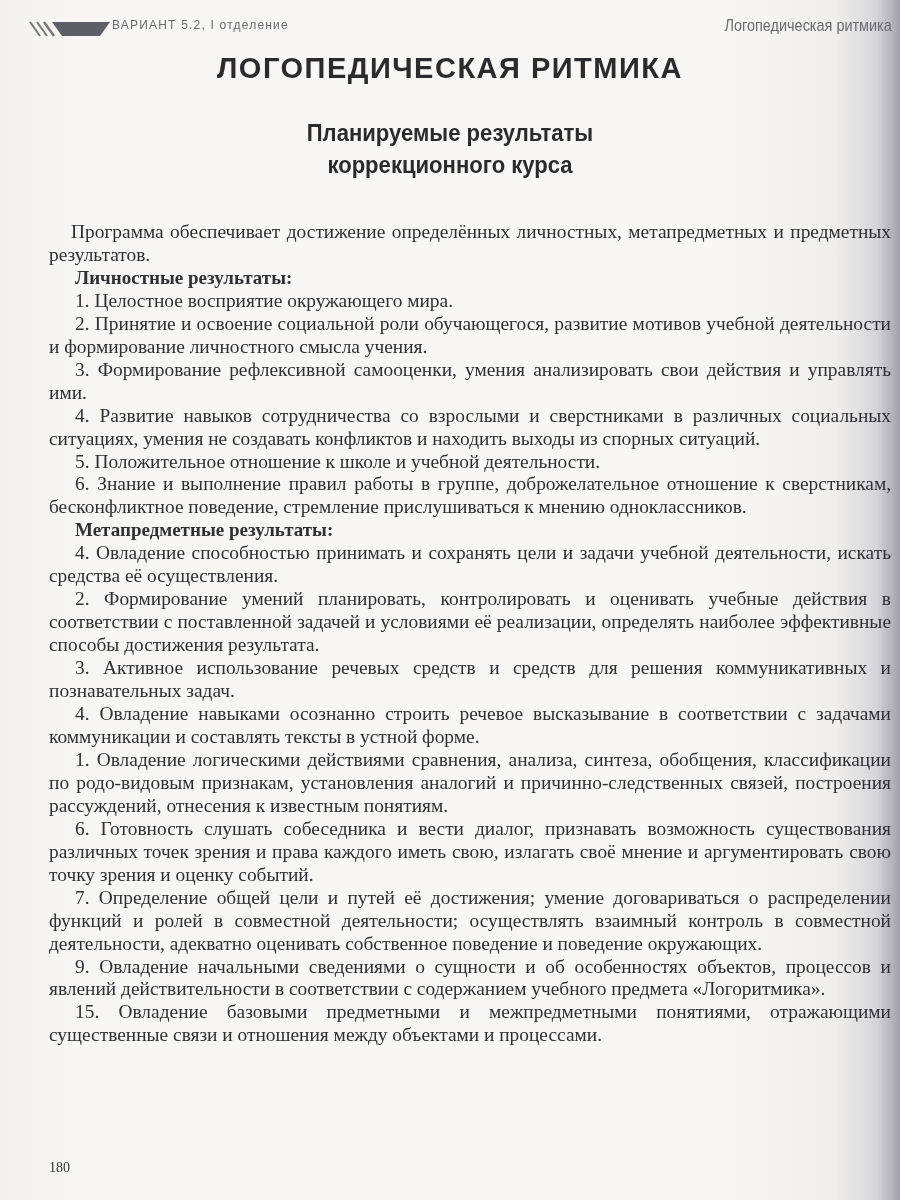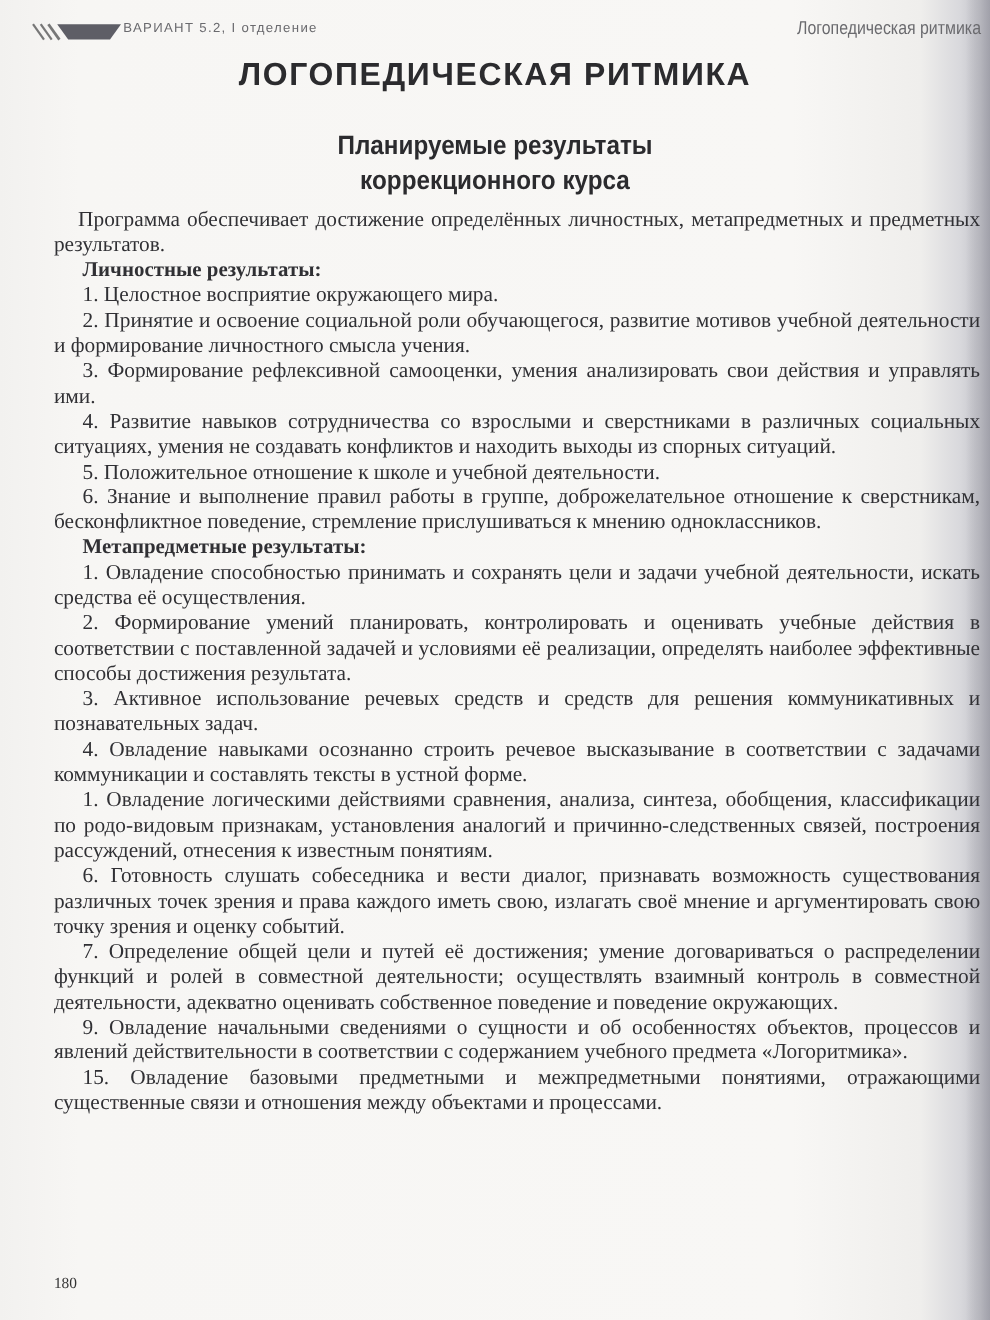--- a/index.html
+++ b/index.html
@@ -42,21 +42,21 @@
       font-family: "Liberation Sans", sans-serif; font-weight: bold;
       font-size: 24px; line-height: 32px; color: #2b2b2e;
       transform: scaleX(0.92); transform-origin: center;
     }
     .body-text {
       position: absolute; top: 189px; left: 49px; width: 842px;
       font-size: 19.4px; line-height: 22.95px; color: #303034;
       text-align: justify;
     }
     .body-text p { margin: 0; text-indent: 26px; text-align: justify; text-align-last: left; }
-    .body-text p.lead { text-indent: 22px; }
+    .body-text p.lead { text-indent: 22px; margin-top: 32px; }
     .body-text h3 {
       margin: 0; padding-left: 26px; font-size: 19px; font-weight: bold; line-height: 22.95px;
     }
     .folio {
       position: absolute; left: 49px; top: 1160px; font-size: 14px; color: #333;
     }
   </style>
 </head>
 <body>
 
@@ -86,21 +86,21 @@
 
     <h3>Личностные результаты:</h3>
     <p>1. Целостное восприятие окружающего мира.</p>
     <p>2. Принятие и освоение социальной роли обучающегося, развитие мотивов учебной деятельности и формирование личностного смысла учения.</p>
     <p>3. Формирование рефлексивной самооценки, умения анализировать свои действия и управлять ими.</p>
     <p>4. Развитие навыков сотрудничества со взрослыми и сверстниками в различных социальных ситуациях, умения не создавать конфликтов и находить выходы из спорных ситуаций.</p>
     <p>5. Положительное отношение к школе и учебной деятельности.</p>
     <p>6. Знание и выполнение правил работы в группе, доброжелательное отношение к сверстникам, бесконфликтное поведение, стремление прислушиваться к мнению одноклассников.</p>
 
     <h3>Метапредметные результаты:</h3>
-    <p>1. Овладение способностью принимать и сохранять цели и задачи учебной деятельности, искать средства её осуществления.</p>
+    <p>4. Овладение способностью принимать и сохранять цели и задачи учебной деятельности, искать средства её осуществления.</p>
     <p>2. Формирование умений планировать, контролировать и оценивать учебные действия в соответствии с поставленной задачей и условиями её реализации, определять наиболее эффективные способы достижения результата.</p>
     <p>3. Активное использование речевых средств и средств для решения коммуникативных и познавательных задач.</p>
     <p>4. Овладение навыками осознанно строить речевое высказывание в соответствии с задачами коммуникации и составлять тексты в устной форме.</p>
     <p>1. Овладение логическими действиями сравнения, анализа, синтеза, обобщения, классификации по родо-видовым признакам, установления аналогий и причинно-следственных связей, построения рассуждений, отнесения к известным понятиям.</p>
     <p>6. Готовность слушать собеседника и вести диалог, признавать возможность существования различных точек зрения и права каждого иметь свою, излагать своё мнение и аргументировать свою точку зрения и оценку событий.</p>
     <p>7. Определение общей цели и путей её достижения; умение договариваться о распределении функций и ролей в совместной деятельности; осуществлять взаимный контроль в совместной деятельности, адекватно оценивать собственное поведение и поведение окружающих.</p>
     <p>9. Овладение начальными сведениями о сущности и об особенностях объектов, процессов и явлений действительности в соответствии с содержанием учебного предмета «Логоритмика».</p>
     <p>15. Овладение базовыми предметными и межпредметными понятиями, отражающими существенные связи и отношения между объектами и процессами.</p>
   </div>
 

